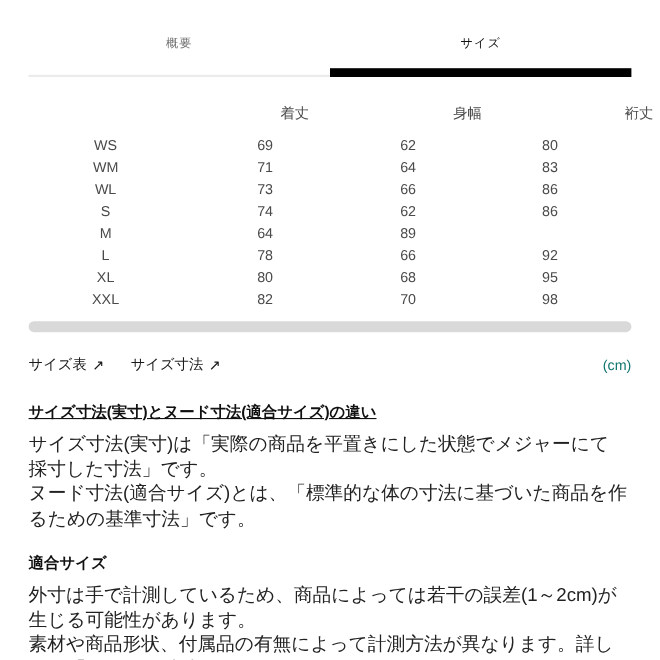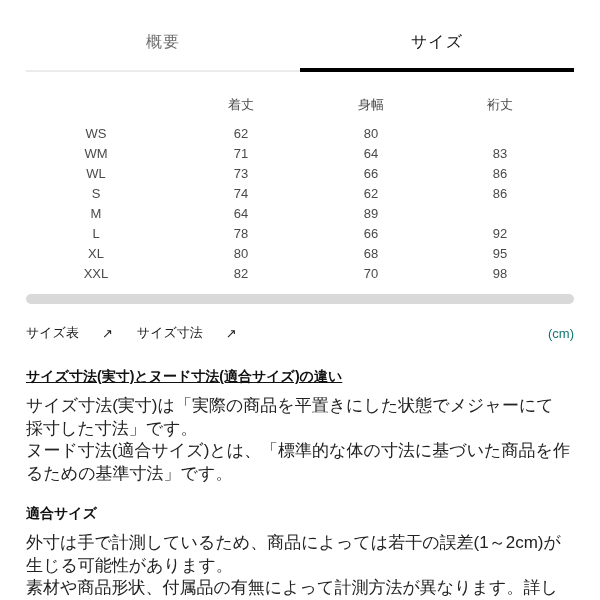--- a/index.html
+++ b/index.html
@@ -7,44 +7,44 @@
     width:600px;height:600px;overflow:hidden;
     font-family:"Liberation Sans","DejaVu Sans",sans-serif;
     color:#222222;
     -webkit-font-smoothing:antialiased;
   }
   .page{padding:32px 26px 0 26px;}
 
   
   .tabs{display:flex;}
   .tab{
-    flex:1;text-align:center;font-size:16px;
+    flex:1;text-align:center;font-size:11px;
     padding-bottom:15px;cursor:pointer;letter-spacing:1px;font-family:Liberation Serif, serif;
   }
   .tab-inactive{color:#6e6e6e;border-bottom:2px solid #ebebeb;}
-  .tab-active{color:#111111;border-bottom:4px solid #000000;}
+  .tab-active{color:#111111;border-bottom:8px solid #000000;}
 
   
   .size-table{margin-top:20px;font-size:13px;color:#4a4a4a;}
   .t-row{
     display:grid;grid-template-columns:140px 150px 110px 148px;
     text-align:center;height:20px;align-items:center;
   }
-  .t-head{height:26px;margin-bottom:5px;color:#4a4a4a;}
+  .t-head{height:26px;margin-bottom:5px;color:#4a4a4a;gap:27px;}
   .t-cell{white-space:nowrap;}
 
   
   .scrollbar{
     margin-top:11px;height:10px;border-radius:5px;background:#d9d9d9;
   }
 
   
   .links{display:flex;align-items:center;margin-top:20px;font-size:13px;}
   .link{
-    display:inline-flex;align-items:center;gap:23px;
+    display:inline-flex;align-items:center;gap:5px;
     color:#1a1a1a;text-decoration:none;cursor:pointer;margin-right:24px;
   }
   .arrow{font-size:13px;line-height:1;}
   .unit{margin-left:auto;color:#0f766e;}
 
   
   .sections{margin-top:26px;padding-right:4px;}
   .section-heading{
     font-size:14px;font-weight:bold;color:#111111;
     margin:20px 0 9px 0;
@@ -67,20 +67,21 @@
   <div class="size-table">
     <div class="t-row t-head">
       <div class="t-cell"></div>
       <div class="t-cell">着丈</div>
       <div class="t-cell">身幅</div>
       <div class="t-cell">裄丈</div>
     </div>
 
     <div class="t-row">
       <div class="t-cell">WS</div>
+      <div class="t-cell">69</div>
       <div class="t-cell">62</div>
       <div class="t-cell">80</div>
     </div>
     <div class="t-row">
       <div class="t-cell">WM</div>
       <div class="t-cell">71</div>
       <div class="t-cell">64</div>
       <div class="t-cell">83</div>
     </div>
     <div class="t-row">

